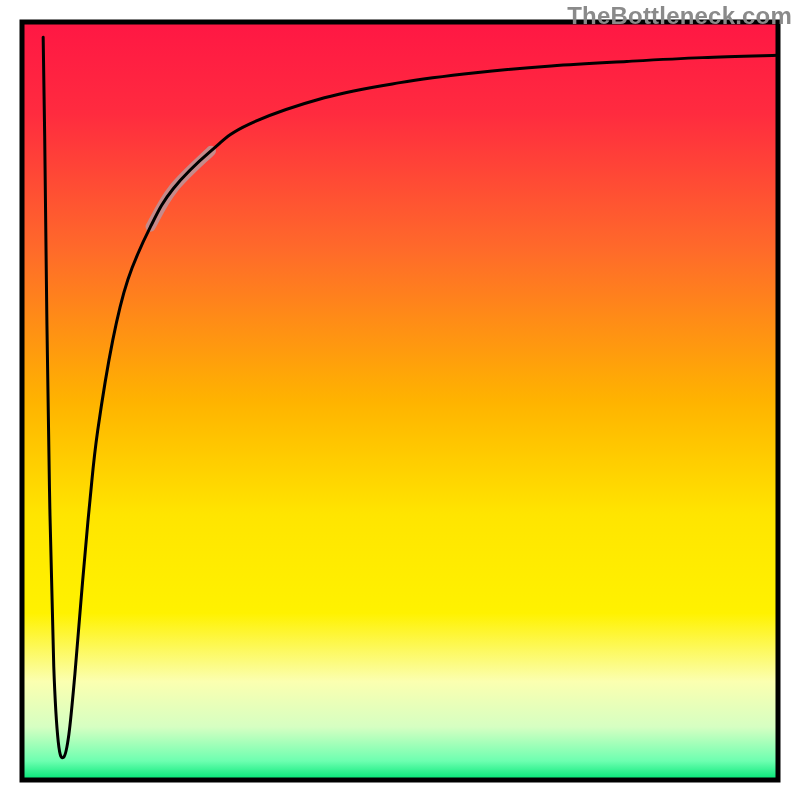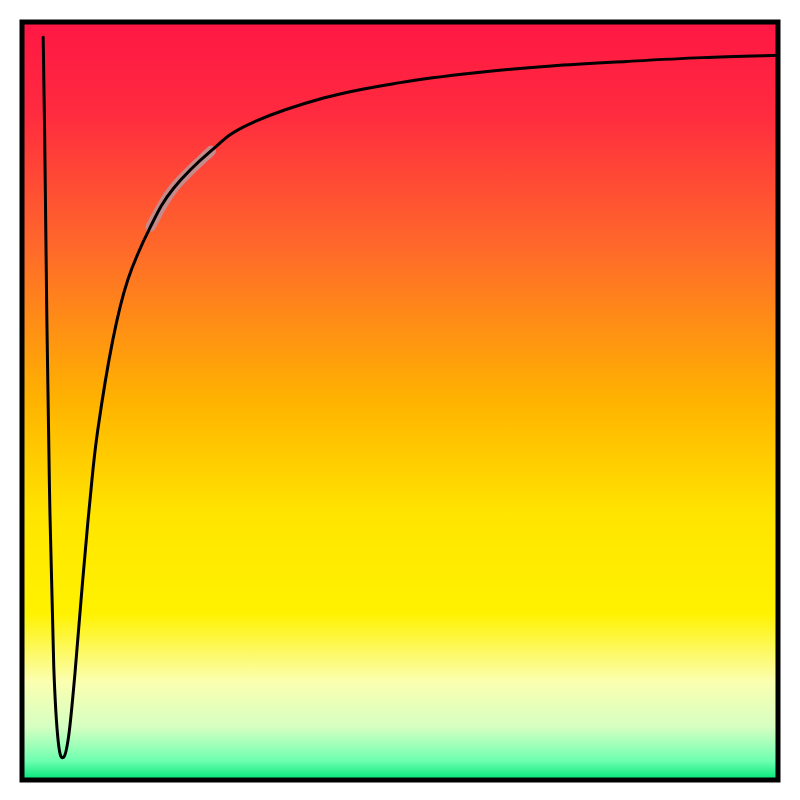--- a/index.html
+++ b/index.html
@@ -30,20 +30,21 @@
     top: 0;
     left: 0;
     width: 800px;
     height: 800px;
   }
 </style>
 </head>
 <body>
 
 <div class="chart-container">
+  <div class="attribution">TheBottleneck.com</div>
   <svg class="chart" viewBox="0 0 800 800">
     <defs>
       <linearGradient id="bg-grad" x1="0" y1="0" x2="0" y2="1">
           <stop offset="0%" stop-color="#ff1744"></stop>
           <stop offset="12%" stop-color="#ff2b3f"></stop>
           <stop offset="30%" stop-color="#ff6a2a"></stop>
           <stop offset="50%" stop-color="#ffb300"></stop>
           <stop offset="65%" stop-color="#ffe500"></stop>
           <stop offset="78%" stop-color="#fff200"></stop>
           <stop offset="87%" stop-color="#fbffb0"></stop>

